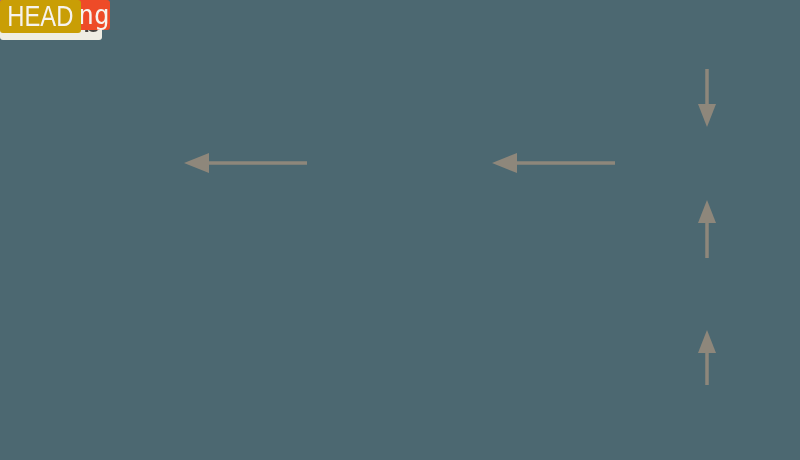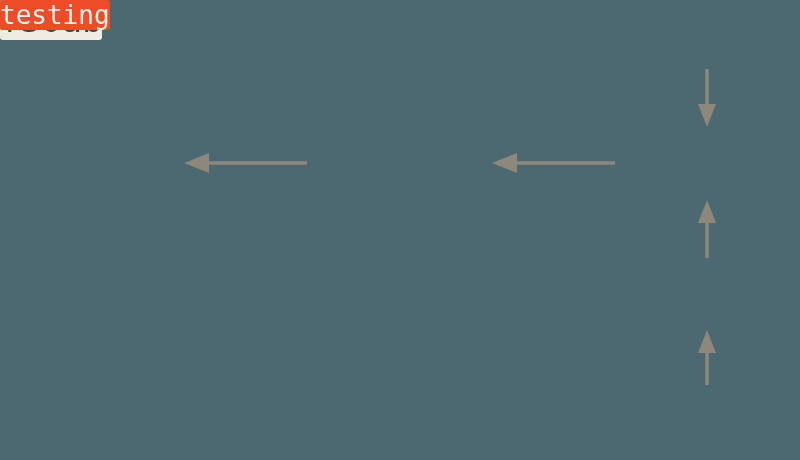--- a/index.html
+++ b/index.html
@@ -107,14 +107,17 @@
   </div>
 
   <div class="box branch" id="ref-master">
     <span>master</span>
   </div>
 
   <div class="box branch" id="ref-testing">
     <span>testing</span>
   </div>
 
+  <div class="box head" id="ref-head">
+    <span class="squeeze">HEAD</span>
+  </div>
 
 </div>
 
 </body></html>

